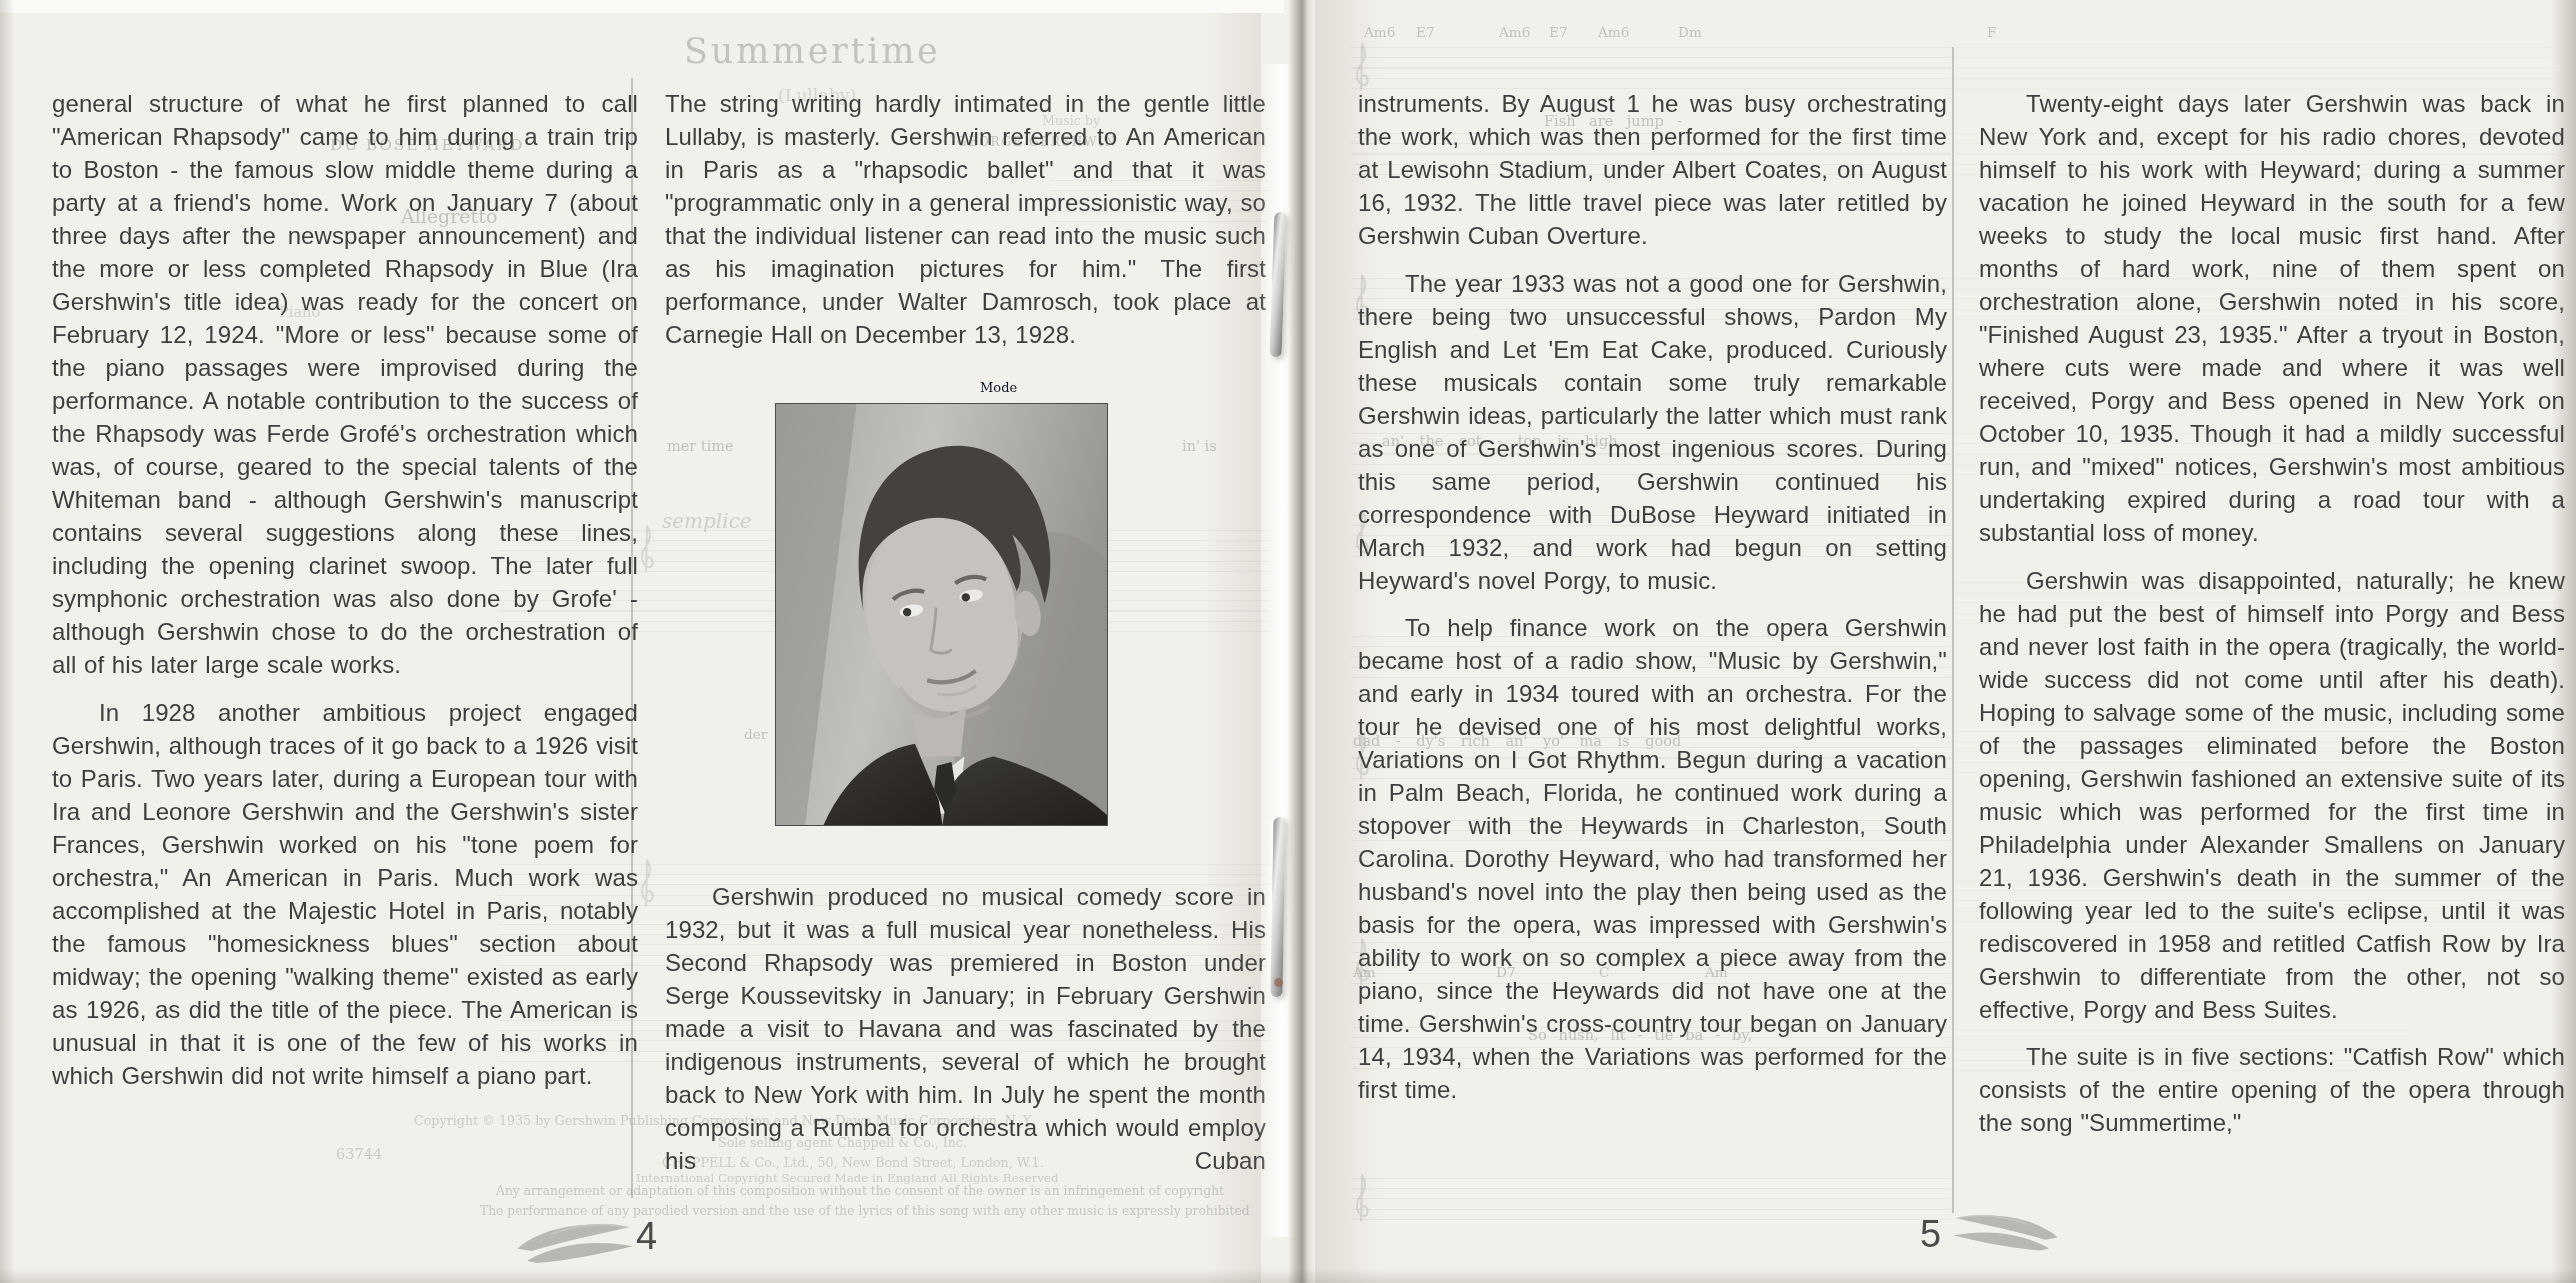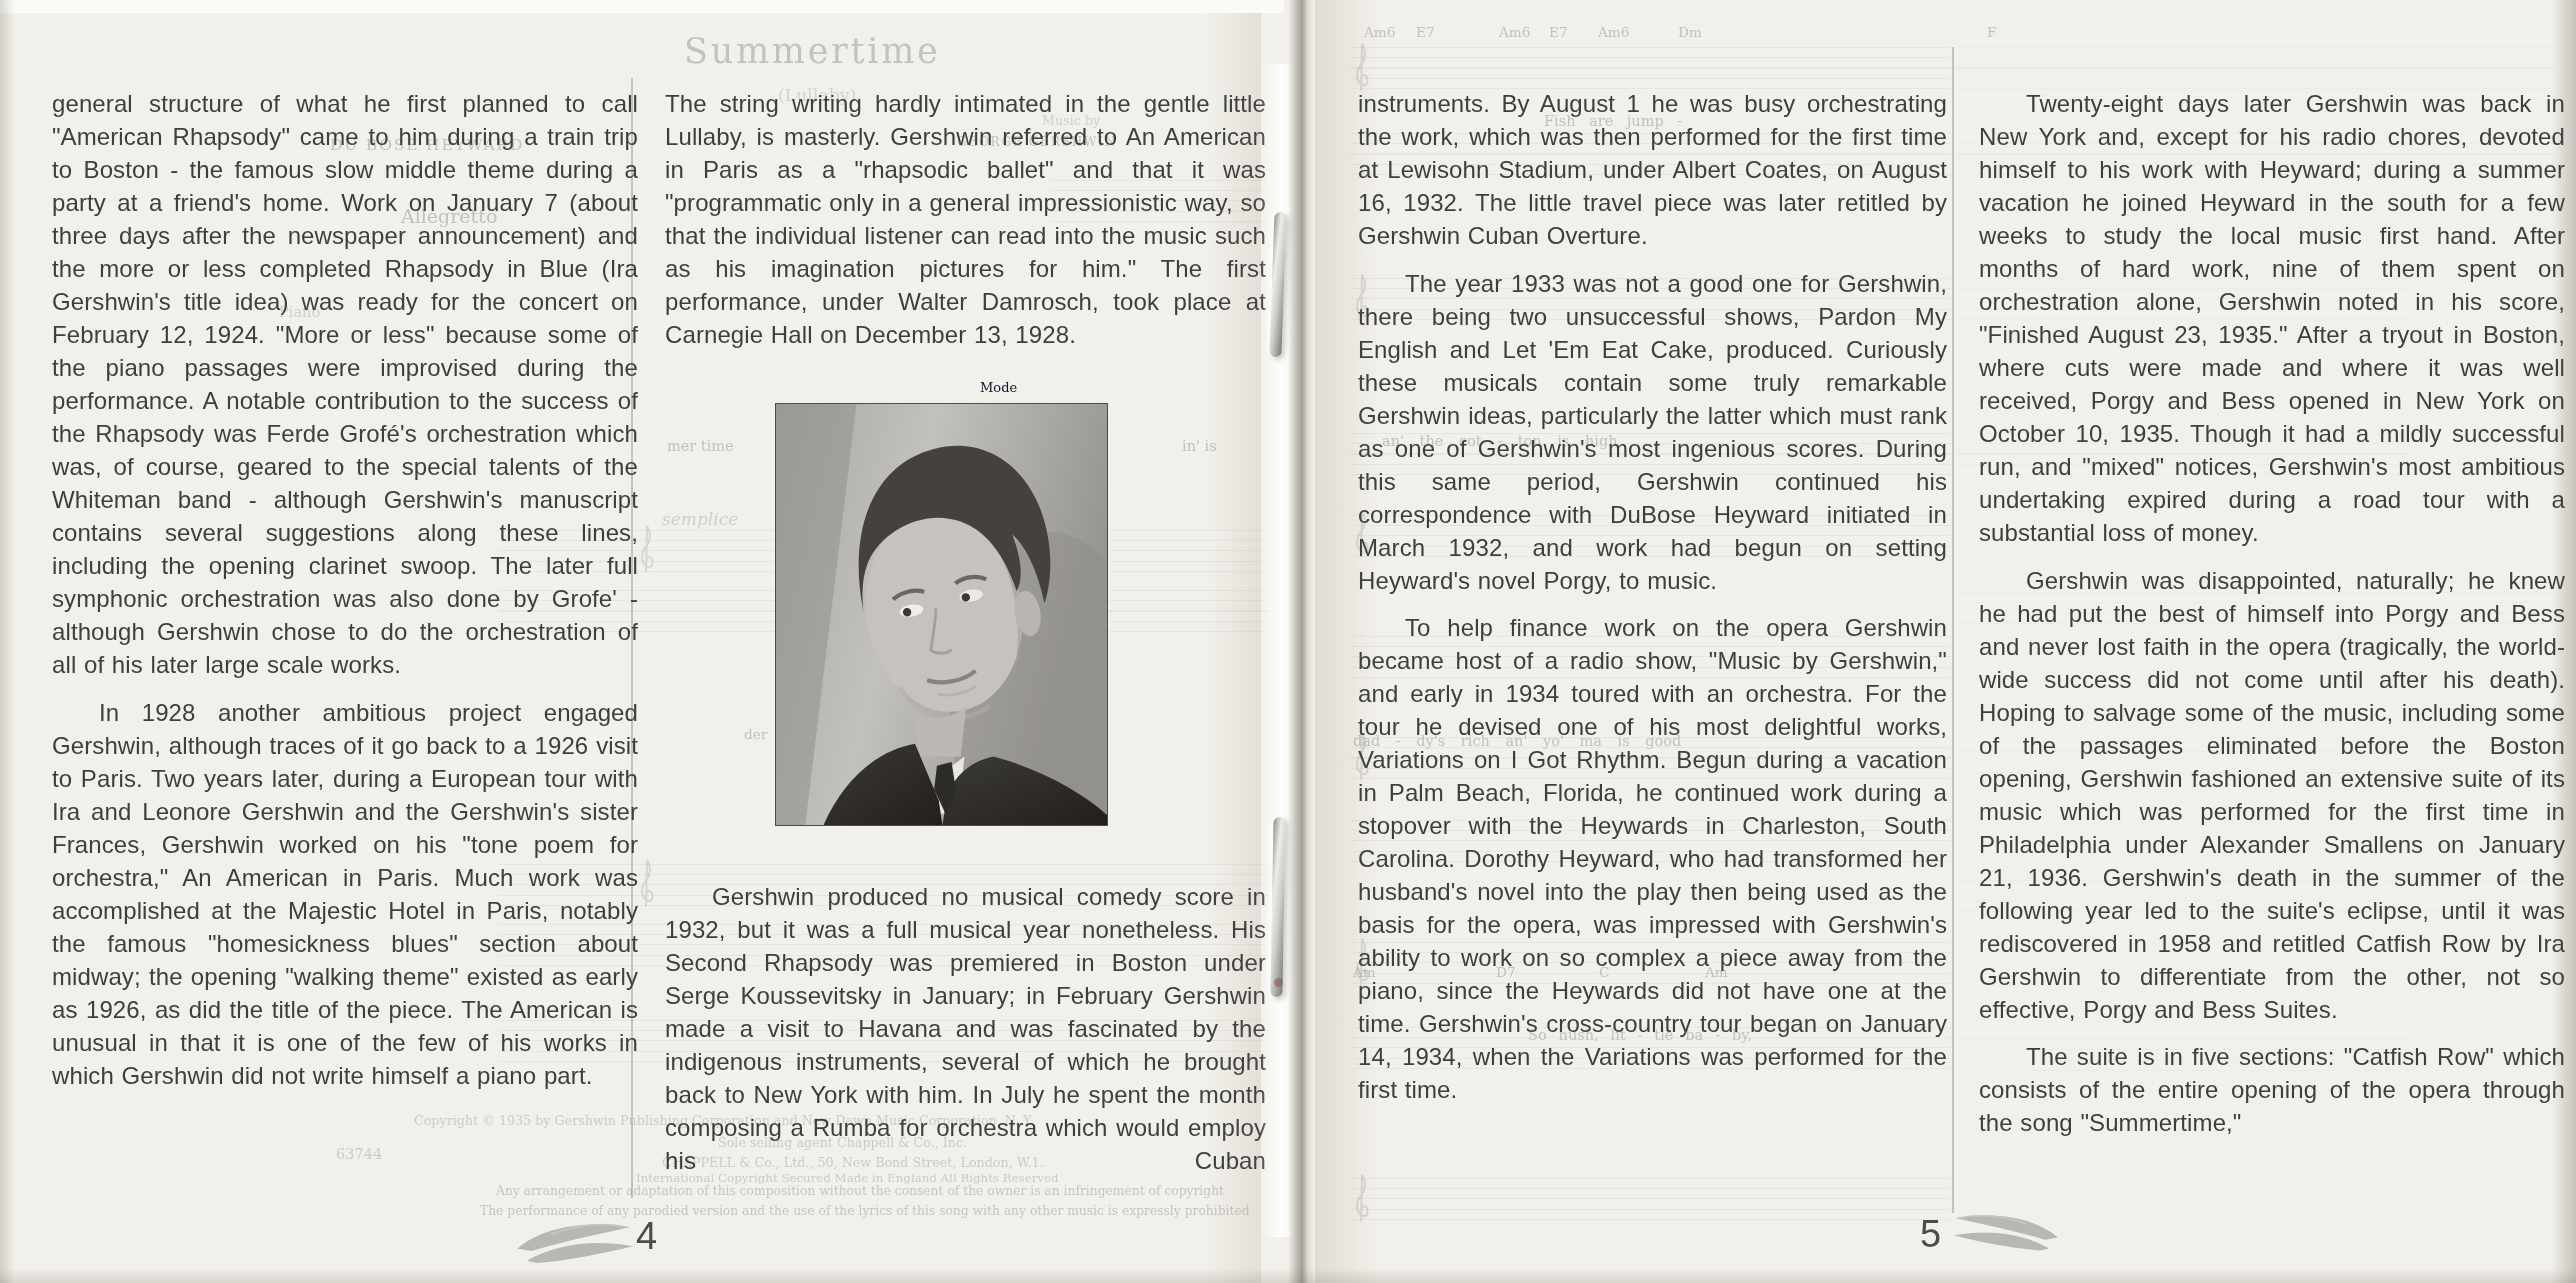--- a/index.html
+++ b/index.html
@@ -56,21 +56,21 @@
 
   <div>
     <div class="bgel" style="left:684px;top:31px;font-size:35px;letter-spacing:2.7px;color:#c3c2bf;">Summertime</div>
     <div class="bgel" style="left:778px;top:85px;font-size:17.3px;color:#d4d3d0;">(Lullaby)</div>
     <div class="bgel" style="left:330px;top:136px;font-size:15.5px;letter-spacing:1.8px;">DU BOSE HEYWARD</div>
     <div class="bgel" style="left:1042px;top:113px;font-size:12.7px;color:#d0cfcc;">Music by</div>
     <div class="bgel" style="left:957px;top:135px;font-size:12px;letter-spacing:1.8px;">GEORGE GERSHWIN</div>
     <div class="bgel" style="left:401px;top:205px;font-size:19px;">Allegretto</div>
     <div class="bgel" style="left:279px;top:304px;font-size:14.5px;color:#d0cfcc;">Piano</div>
     <div class="bgel" style="left:980px;top:380px;font-size:13px;color:#0f172a;">Mode</div>
-    <div class="bgel" style="left:662px;top:509px;font-size:17px;font-style:italic;color:#cfcecb;">semplice</div>
+    <div class="bgel" style="left:662px;top:509px;font-size:20px;font-style:italic;color:#cfcecb;">semplice</div>
     <div class="bgel" style="left:667px;top:438px;font-size:14.5px;">mer   time</div>
     <div class="bgel" style="left:1182px;top:438px;font-size:14.5px;">in'      is</div>
     <div class="bgel" style="left:744px;top:726px;font-size:13.6px;">der</div>
     <div class="bgel" style="left:336px;top:1146px;font-size:14.5px;color:#cbcac6;">63744</div>
     <div class="bgel" style="left:414px;top:1113px;font-size:12.7px;color:#cbcac6;">Copyright © 1935 by Gershwin Publishing Corporation and New Dawn Music Corporation, N. Y.</div>
     <div class="bgel" style="left:718px;top:1135px;font-size:12.7px;color:#cbcac6;">Sole selling agent Chappell &amp; Co., Inc.</div>
     <div class="bgel" style="left:662px;top:1155px;font-size:12.7px;color:#cbcac6;">CHAPPELL &amp; Co., Ltd., 50, New Bond Street, London, W.1.</div>
     <div class="bgel" style="left:636px;top:1171px;font-size:11.8px;color:#cbcac6;">International Copyright Secured          Made in England          All Rights Reserved</div>
     <div class="bgel" style="left:496px;top:1184px;font-size:12.3px;color:#c6c5c1;">Any arrangement or adaptation of this composition without the consent of the owner is an infringement of copyright</div>
     <div class="bgel" style="left:480px;top:1204px;font-size:12.3px;color:#c6c5c1;">The performance of any parodied version and the use of the lyrics of this song with any other music is expressly prohibited</div>

